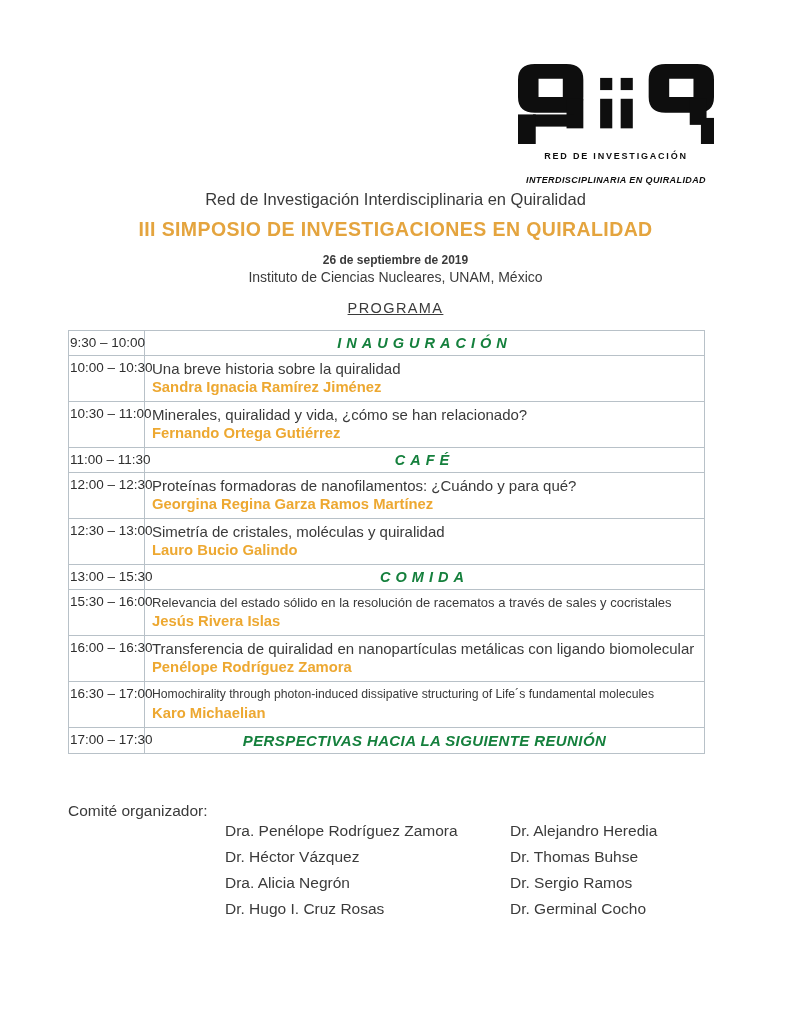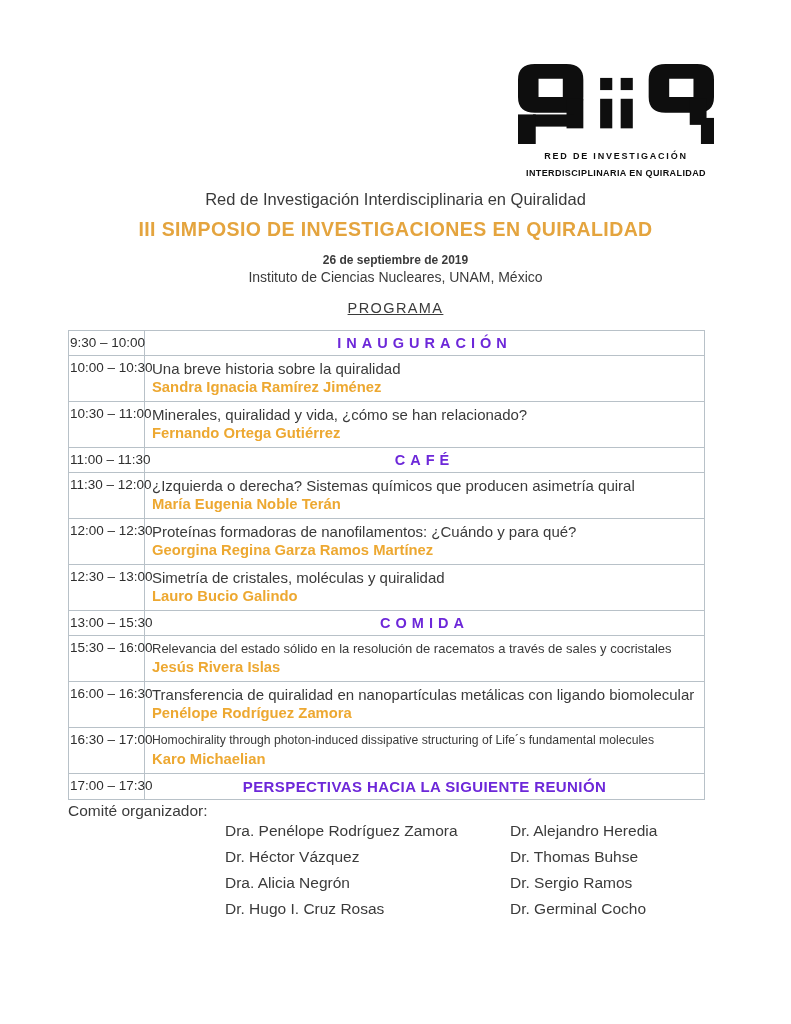--- a/index.html
+++ b/index.html
@@ -14,21 +14,21 @@
   body{
     width:791px;height:1024px;position:relative;overflow:hidden;
     background:#ffffff;color:var(--text);
     font-family:"Liberation Sans","DejaVu Sans",sans-serif;
   }
   
   .logo-wrap{position:absolute;top:64px;left:516px;width:200px;text-align:center;}
   .logo-glyphs svg{display:block;margin:0 auto;}
   .logo-line{font-weight:bold;color:var(--logo);}
   .logo-line1{font-size:9px;letter-spacing:1.8px;margin-top:7px;white-space:nowrap;}
-  .logo-line2{font-size:9px;letter-spacing:0.4px;margin-top:7px;white-space:nowrap;}
+  .logo-line2{font-size:9px;letter-spacing:0.4px;margin-top:14px;white-space:nowrap;font-style:italic;}
   
   .center-line{position:absolute;left:0;width:100%;text-align:center;white-space:nowrap;}
   .network-name{top:190px;font-size:16.5px;color:#3a3a3a;}
   .symposium-title{top:218px;font-size:19.5px;font-weight:bold;color:var(--accent);letter-spacing:0.4px;}
   .event-date{top:253px;font-size:12px;font-weight:bold;}
   .event-venue{top:269px;font-size:14px;}
   .program-heading{top:300px;font-size:14.5px;letter-spacing:1.4px;text-decoration:underline;}
   
   table.program{
     position:absolute;top:330px;left:68px;width:637px;
@@ -38,21 +38,21 @@
   td.time{
     width:76px;text-align:center;vertical-align:top;
     font-size:13.5px;color:#2e2e2e;padding:4px 1px 3px 1px;white-space:nowrap;
   }
   td.talk{padding:3px 8px 4px 7px;vertical-align:top;}
   .talk-title{font-size:15px;line-height:19px;color:#3a3a3a;white-space:nowrap;}
   .talk-title.fit{font-size:13px;}
   .talk-title.fit-sm{font-size:12.2px;}
   .talk-speaker{font-size:14.8px;line-height:19px;font-weight:bold;color:var(--speaker);white-space:nowrap;}
   td.section{text-align:center;vertical-align:middle;padding:4px 0;}
-  .section-title{font-size:14.5px;font-weight:bold;color:#6d28d9;letter-spacing:5px;white-space:nowrap;}
+  .section-title{font-size:14.5px;font-weight:bold;color:#15803d;letter-spacing:5px;white-space:nowrap;font-style:italic;}
   .section-title.tightspace{letter-spacing:0.4px;font-size:15px;}
   
   .committee-heading{position:absolute;top:802px;left:68px;font-size:15.5px;}
   .committee{position:absolute;top:822px;left:225px;display:flex;}
   .committee ul{list-style:none;margin:0;padding:0;}
   .committee ul.col1{width:285px;}
   .committee li{font-size:15.5px;line-height:17px;margin-bottom:9px;white-space:nowrap;}
 </style>
 </head>
 <body>
@@ -110,27 +110,20 @@
         <div class="talk-speaker">Fernando Ortega Gutiérrez</div>
       </td>
     </tr>
     <tr>
       <td class="time">11:00 – 11:30</td>
       <td class="section">
           <div class="section-title">CAFÉ</div>
         </td>
     </tr>
     <tr>
-      <td class="time">11:30 – 12:00</td>
-      <td class="talk">
-        <div class="talk-title">¿Izquierda o derecha? Sistemas químicos que producen asimetría quiral</div>
-        <div class="talk-speaker">María Eugenia Noble Terán</div>
-      </td>
-    </tr>
-    <tr>
       <td class="time">12:00 – 12:30</td>
       <td class="talk">
         <div class="talk-title">Proteínas formadoras de nanofilamentos: ¿Cuándo y para qué?</div>
         <div class="talk-speaker">Georgina Regina Garza Ramos Martínez</div>
       </td>
     </tr>
     <tr>
       <td class="time">12:30 – 13:00</td>
       <td class="talk">
         <div class="talk-title">Simetría de cristales, moléculas y quiralidad</div>

